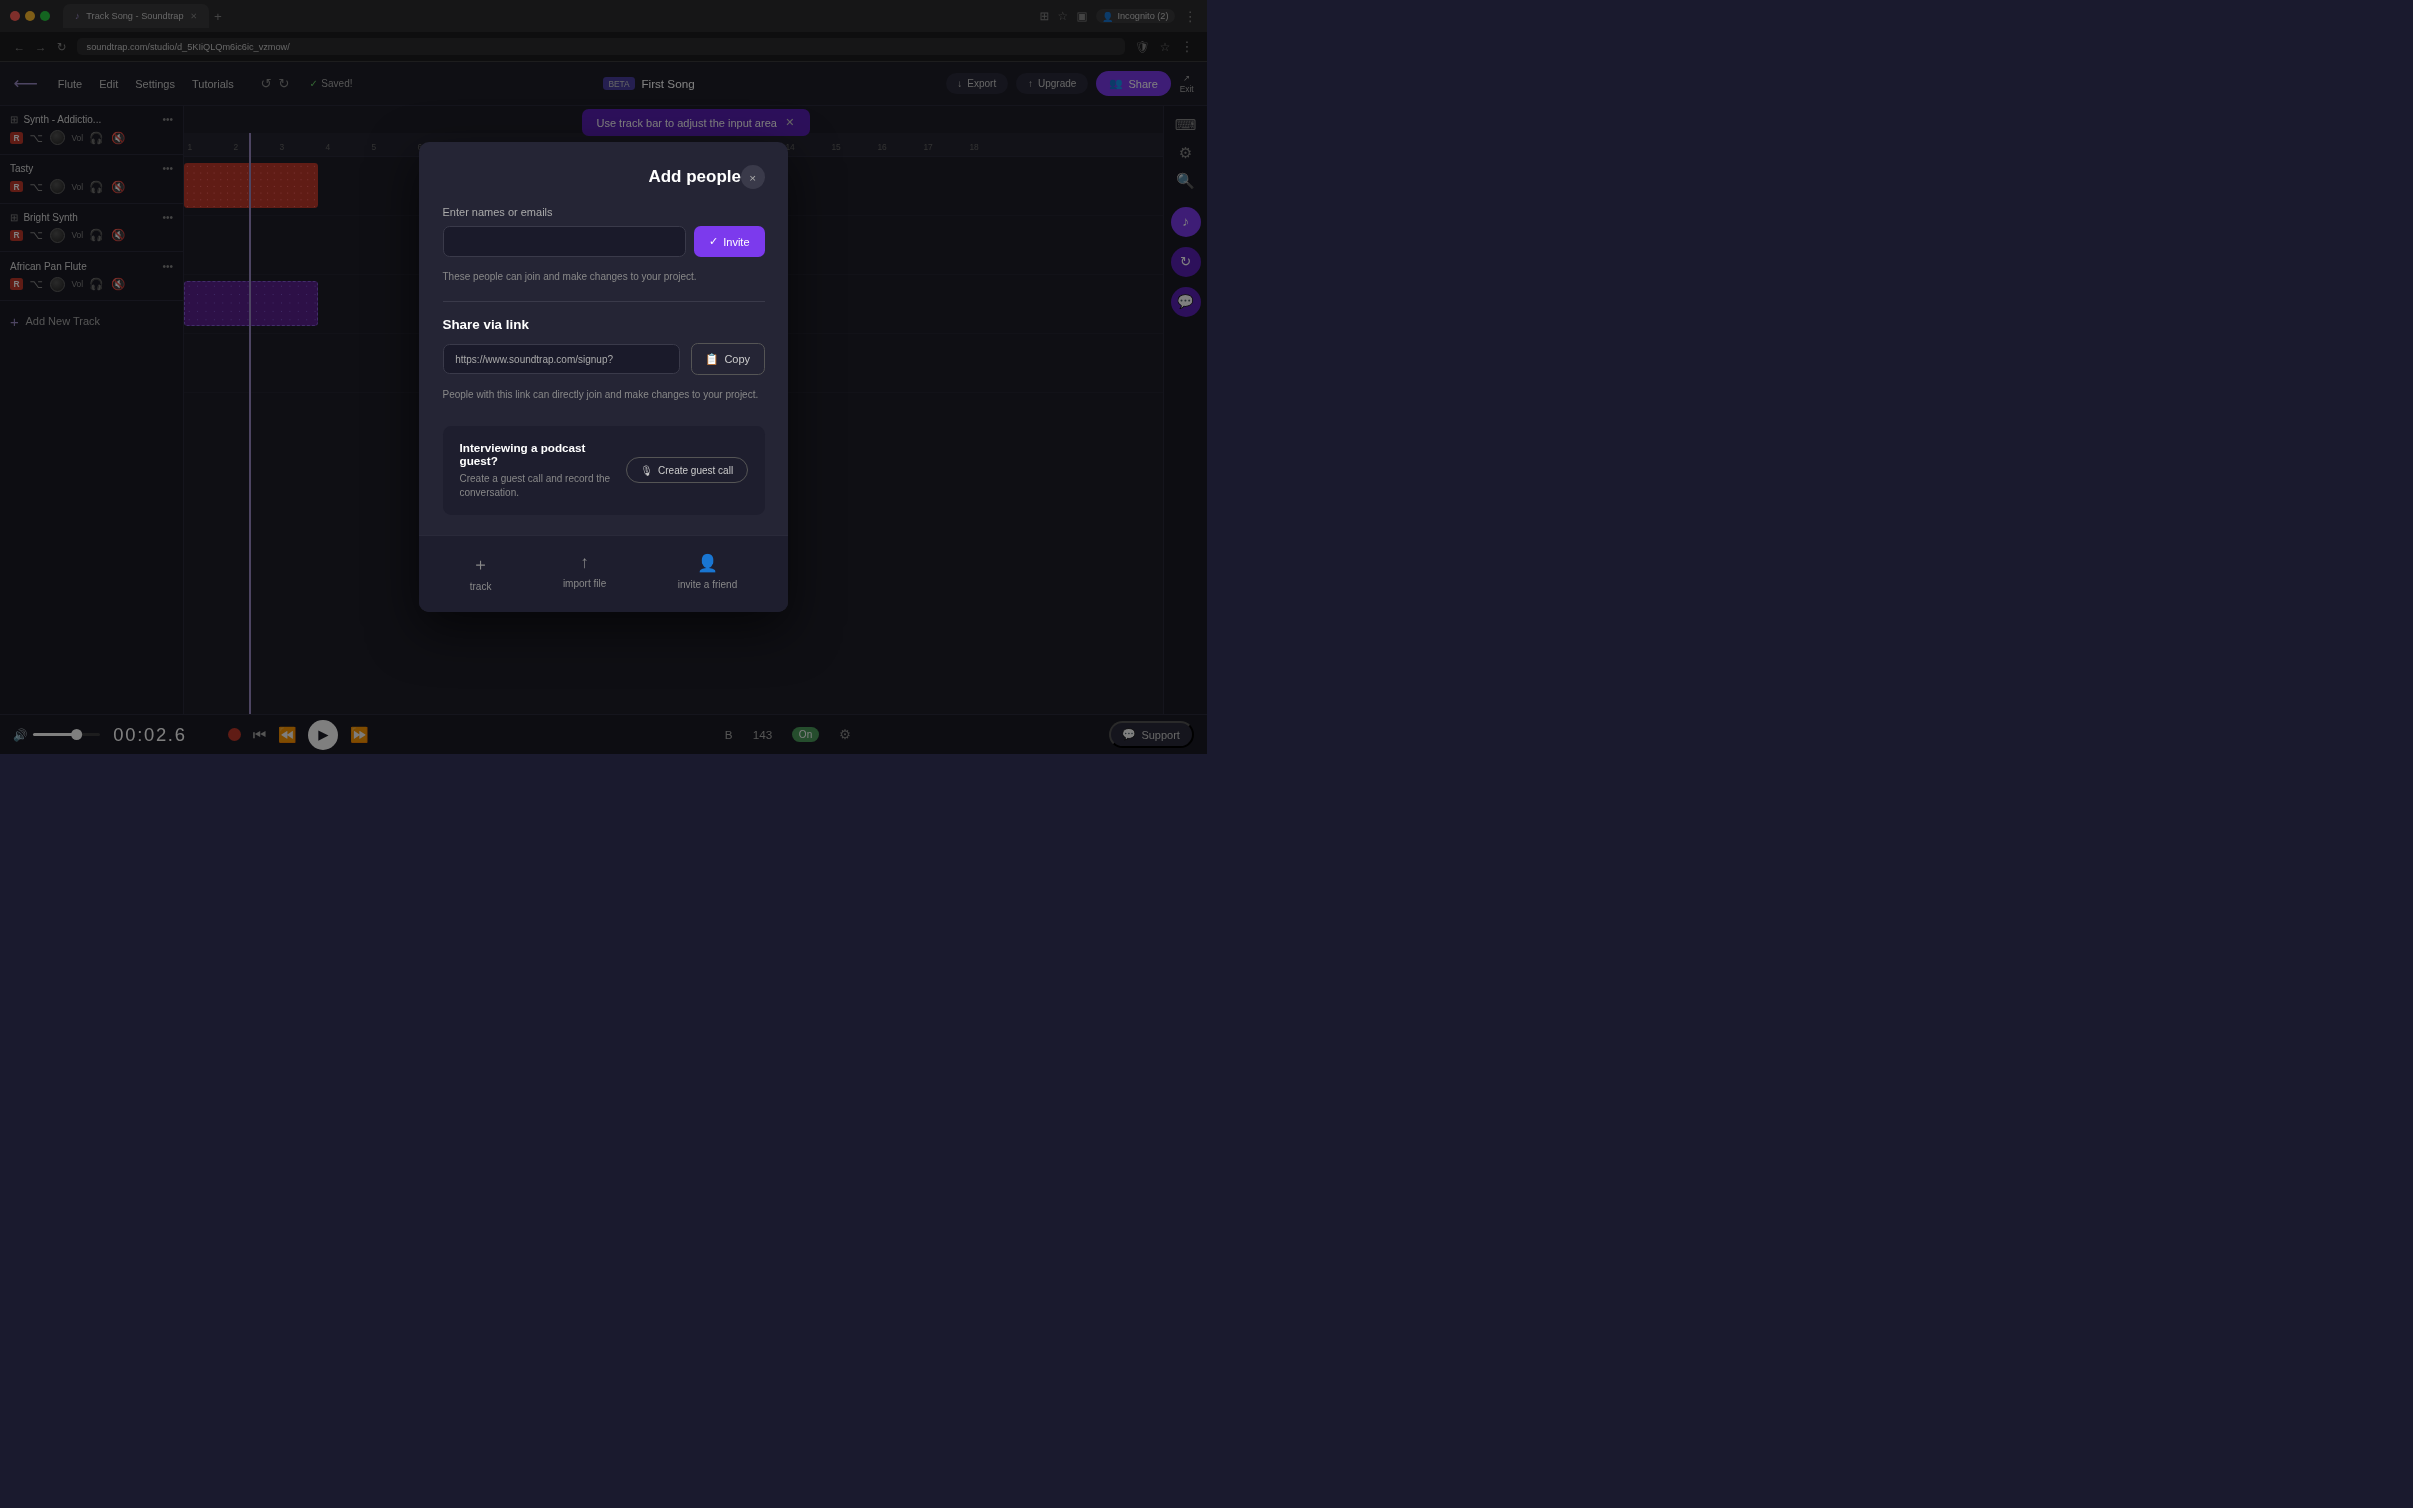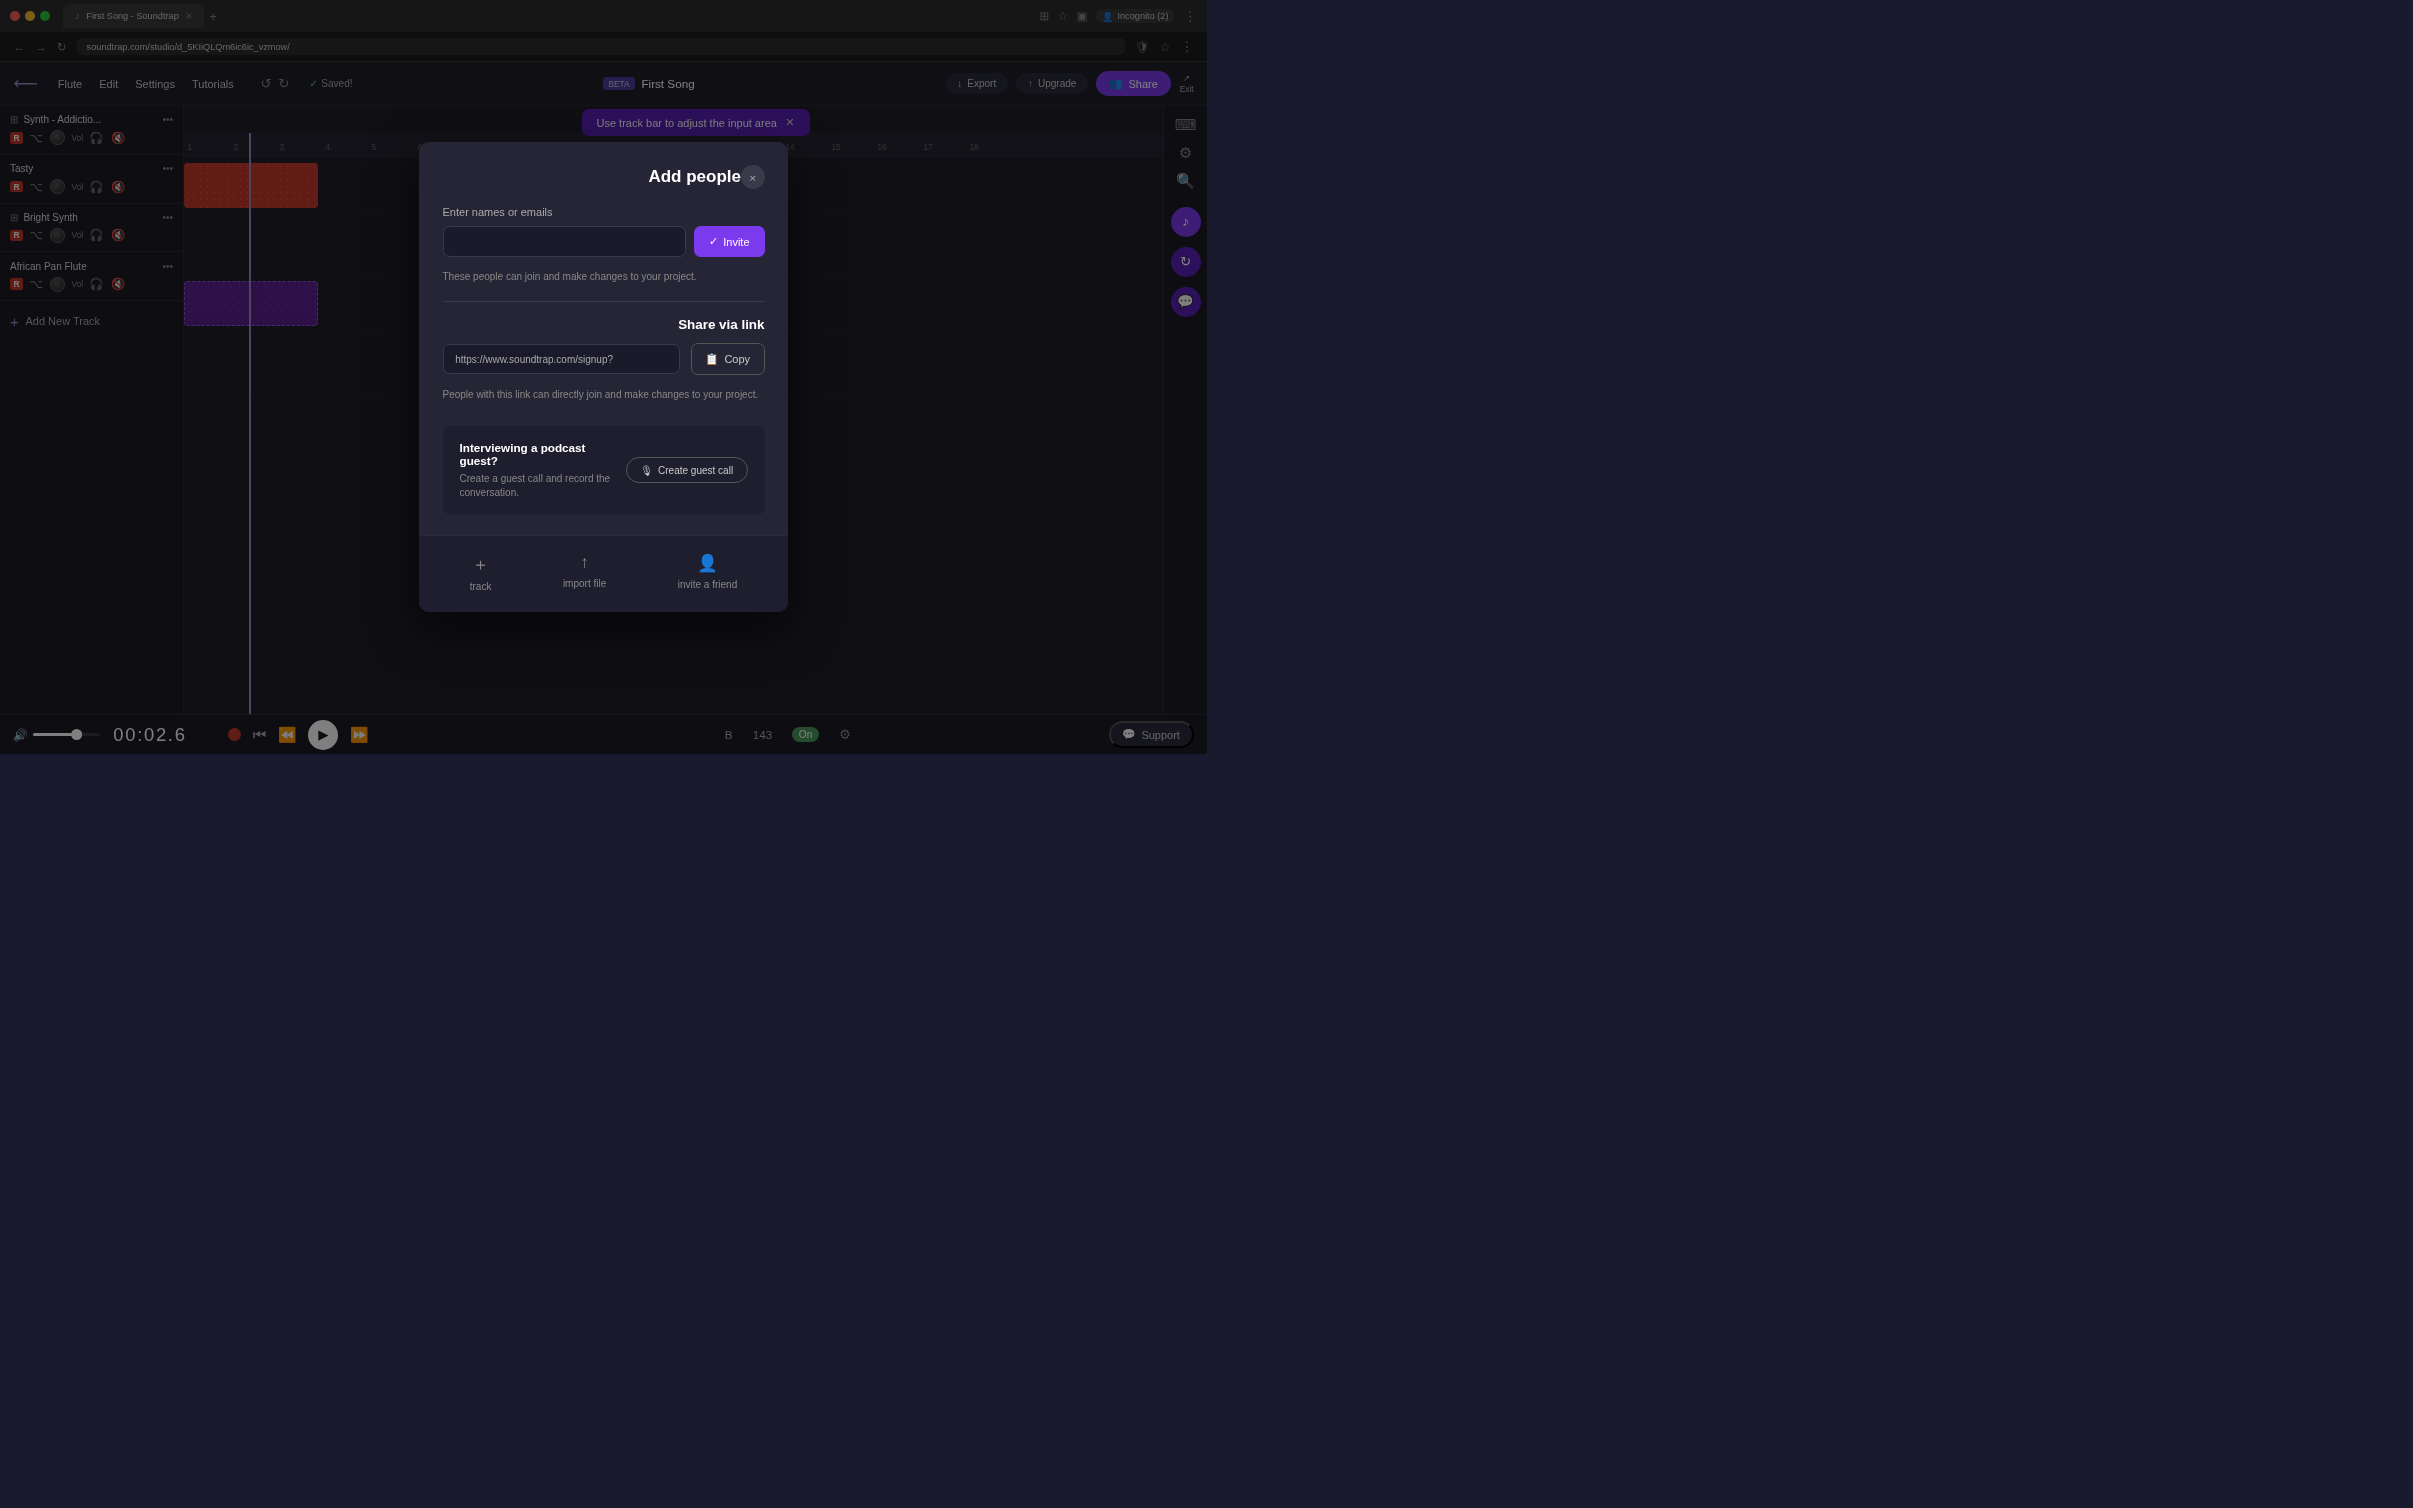--- a/index.html
+++ b/index.html
@@ -594,21 +594,20 @@
     .divider {
       height: 0.8px;
       background: #3a3a4a;
       margin: 15px 0;
     }
     .section-label {
       font-size: 13.4px;
       font-weight: 600;
       color: #fff;
       margin-bottom: 11.7px;
-      text-align: right;
     }
     .link-row {
       display: flex;
       gap: 11px;
       align-items: center;
       margin-bottom: 11.7px;
     }
     .link-input {
       flex: 1;
       background: #1a1a2a;
@@ -700,21 +699,21 @@
 
 <div class="browser-chrome">
   <div class="traffic-lights">
     <div class="traffic-light tl-red"></div>
     <div class="traffic-light tl-yellow"></div>
     <div class="traffic-light tl-green"></div>
   </div>
   <div class="tab-bar">
     <div class="tab">
       <span style="color:#9b8bc4">♪</span>
-      <span>First Song - Soundtrap</span>
+      <span>Track Song - Soundtrap</span>
       <span class="tab-close">✕</span>
     </div>
     <span class="tab-new">+</span>
   </div>
   <div class="browser-actions">
     <span style="color:#888;font-size:11.7px">⊞</span>
     <span style="color:#888;font-size:11.7px">☆</span>
     <span style="color:#888;font-size:11.7px">▣</span>
     <div class="incognito-badge">
       <span>👤</span>

